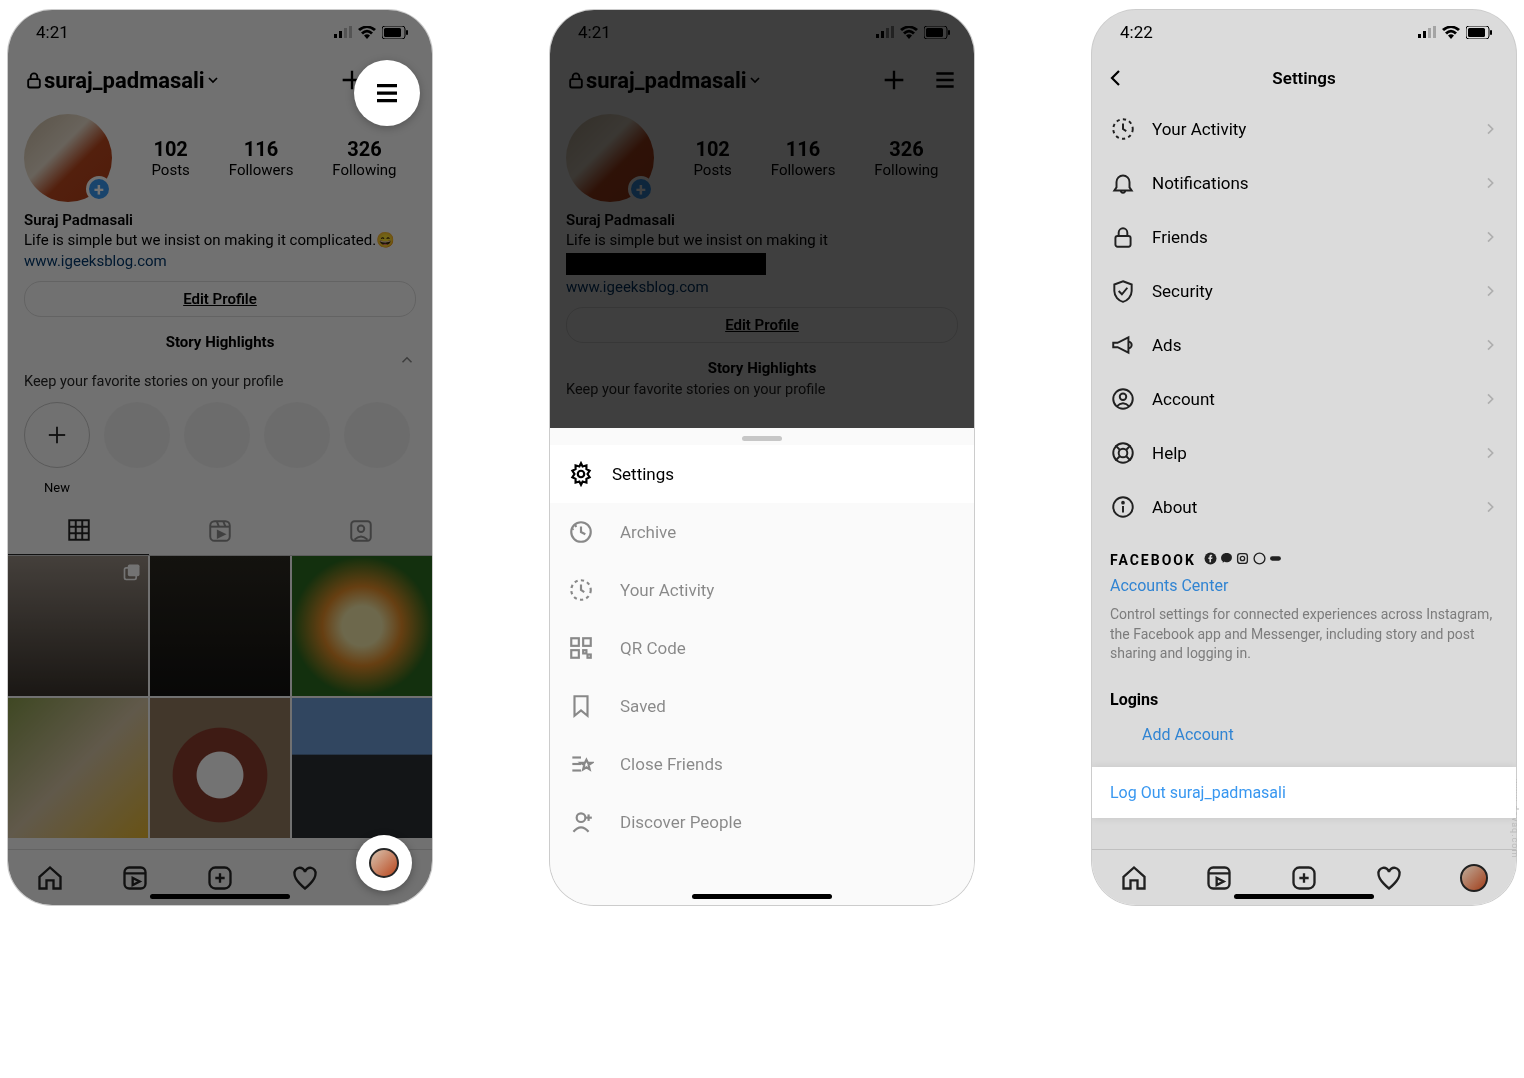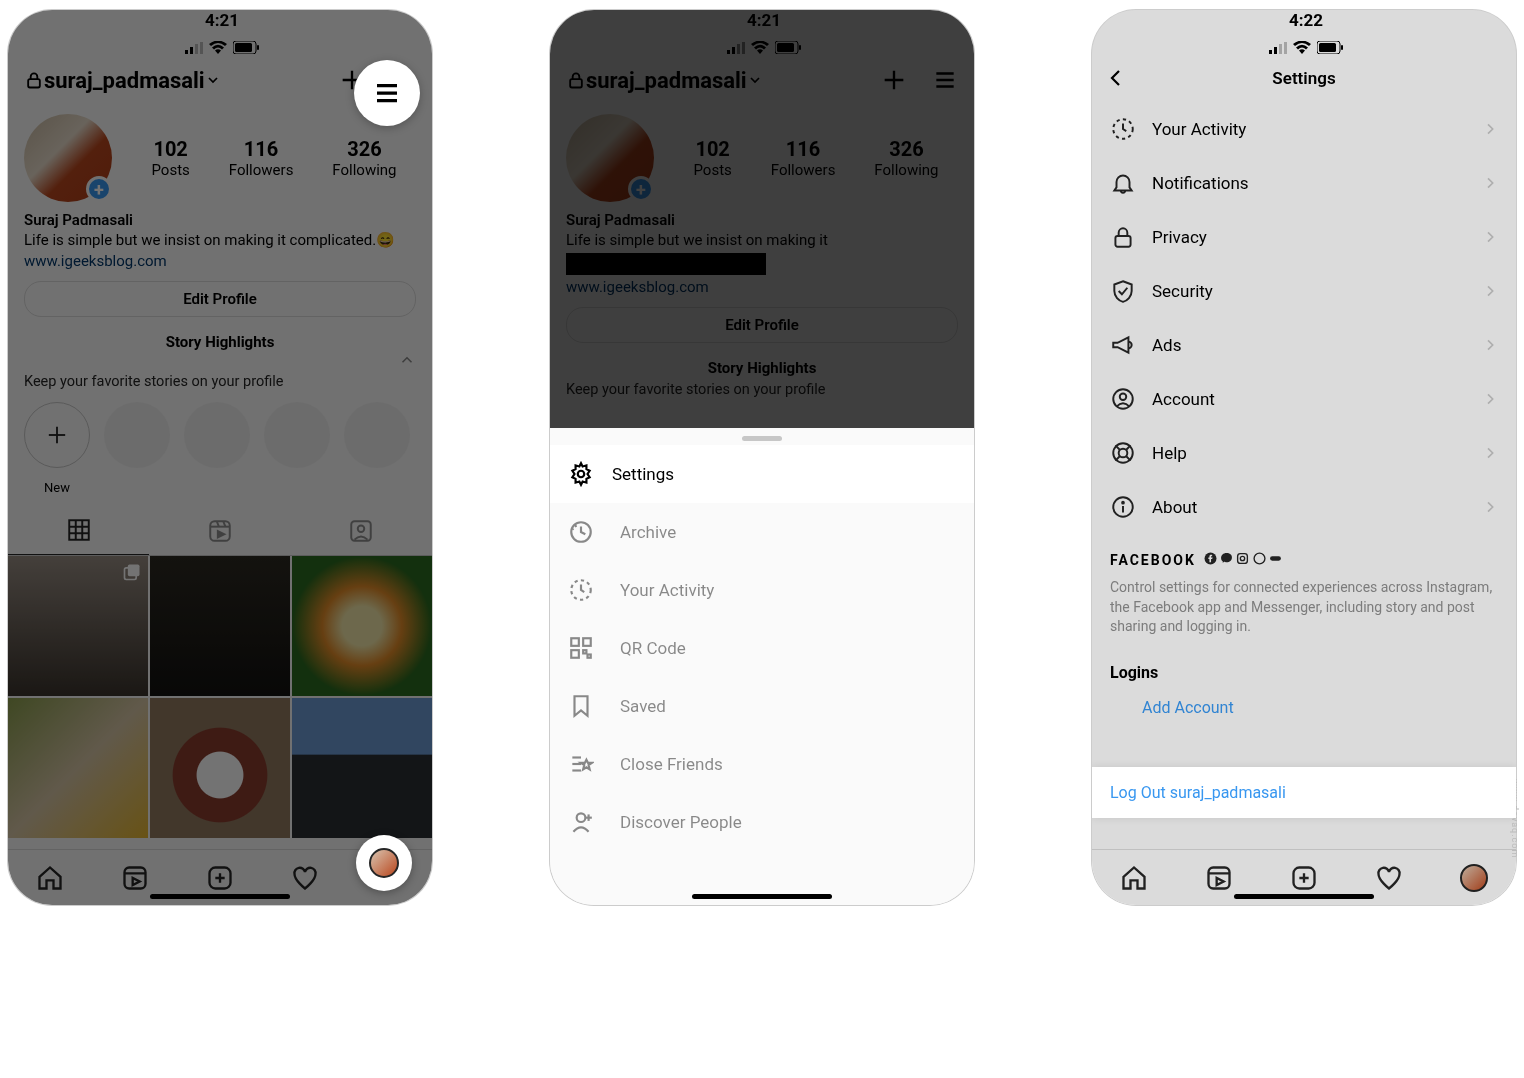--- a/index.html
+++ b/index.html
@@ -4,21 +4,21 @@
 <style>
   * { margin: 0; padding: 0; box-sizing: border-box; font-family: -apple-system, BlinkMacSystemFont, "Segoe UI", Roboto, Helvetica, Arial, sans-serif; }
   body { background: #fff; width: 1524px; height: 1078px; display: flex; justify-content: space-between; padding: 10px 8px; }
   .phone { width: 424px; height: 895px; border-radius: 44px; overflow: hidden; position: relative; background: #fafafa; box-shadow: 0 0 0 1px #ccc; }
   .phone-inner { position: absolute; inset: 0; }
 
   
   .dim { position:absolute; inset:0; background: rgba(0,0,0,0.55); pointer-events: none; }
   
   
-  .status-bar { height: 44px; display: flex; justify-content: space-between; align-items: center; padding: 0 24px 0 28px; font-size: 17px; font-weight: 700; flex-direction: column; }
+  .status-bar { height: 44px; display: flex; justify-content: space-between; align-items: center; padding: 0 24px 0 28px; font-size: 17px; font-weight: 400; }
   .status-right { display:flex; gap:6px; align-items:center; }
   .status-right svg { display:block; }
 
   
   .ig-header { height: 52px; display: flex; align-items: center; padding: 0 16px; }
   .username { font-size: 22px; font-weight: 700; display:flex; align-items:center; }
   .username svg.lock { width:20px; height:20px; }
   .header-actions { margin-left:auto; display:flex; gap:24px; align-items:center; }
 
   
@@ -33,21 +33,21 @@
   .stat-num { font-size:20px; font-weight:700; }
   .stat-label { font-size:15px; }
 
   
   .bio { padding: 4px 16px 10px; font-size:15px; line-height:1.35; }
   .bio-name { font-weight:600; }
   .bio-link { color:#00376b; }
   .emoji { font-size:15px; }
 
   
-  .edit-btn { margin: 0 16px 16px; border:1px solid #dbdbdb; border-radius:17px; text-align:center; padding:8px 0; font-size:15px; font-weight:600; }
+  .edit-btn { margin: 0 16px 16px; border:1px solid #dbdbdb; border-radius:17px; text-align:center; padding:8px 0; font-size:15px; font-weight:600;text-decoration:underline; }
 
   
   .highlights-head { padding: 0 16px 4px; display:flex; align-items:center;flex-direction:column; }
   .highlights-head h3 { font-size:15px; font-weight:700; }
   .highlights-head .chev { margin-left:auto; color:#888; }
   .highlights-sub { padding: 0 16px 12px; font-size:14.5px; color:#262626; }
   .highlights-row { display:flex; gap:14px; padding:0 16px 12px; }
   .hl { text-align:center; }
   .hl-circle { width:66px; height:66px; border-radius:50%; background:#f0f0f0; display:flex; align-items:center; justify-content:center; }
   .hl-circle.new { border:1px solid #c7c7c7; background:#fafafa; }
@@ -487,21 +487,21 @@
         <span>Notifications</span>
         <svg class="chev-r" width="16" height="16" viewBox="0 0 24 24" fill="none" stroke="currentColor" stroke-width="2.5">
             <polyline points="9 5 16 12 9 19"></polyline>
           </svg>
       </div>
       <div class="s-item">
         <svg class="lead" viewBox="0 0 24 24" fill="none" stroke="#262626" stroke-width="1.8">
             <rect x="5" y="11" width="14" height="10" rx="2"></rect>
             <path d="M8 11 V8 a4 4 0 0 1 8 0 v3"></path>
           </svg>
-        <span>Privacy</span>
+        <span>Friends</span>
         <svg class="chev-r" width="16" height="16" viewBox="0 0 24 24" fill="none" stroke="currentColor" stroke-width="2.5">
             <polyline points="9 5 16 12 9 19"></polyline>
           </svg>
       </div>
       <div class="s-item">
         <svg class="lead" viewBox="0 0 24 24" fill="none" stroke="#262626" stroke-width="1.8">
             <path d="M12 3 L20 6 V12 C20 17 16 21 12 22 C8 21 4 17 4 12 V6 Z"></path>
             <polyline points="8 12 11 15 16 9"></polyline>
           </svg>
         <span>Security</span>
@@ -573,20 +573,21 @@
               <circle cx="12" cy="12" r="4" fill="none" stroke="#262626" stroke-width="2.5"></circle>
             </svg>
           <svg width="13" height="13" viewBox="0 0 24 24">
               <circle cx="12" cy="12" r="10" fill="none" stroke="#262626" stroke-width="2.5"></circle>
             </svg>
           <svg width="13" height="13" viewBox="0 0 24 24">
               <rect x="2" y="8" width="20" height="8" rx="4" fill="#262626"></rect>
             </svg>
         </span>
       </div>
+      <div class="ac-link">Accounts Center</div>
       <div class="ac-desc">Control settings for connected experiences across Instagram, the Facebook app and Messenger, including story and post sharing and logging in.</div>
     </div>
 
     <div class="logins-h">Logins</div>
     <div class="login-link">Add Account</div>
 
     <div class="bnav">
       <svg width="28" height="28" viewBox="0 0 24 24" fill="none" stroke="#262626" stroke-width="2">
           <path d="M3 11 L12 3 L21 11 V21 H15 V14 H9 V21 H3 Z"></path>
         </svg>

